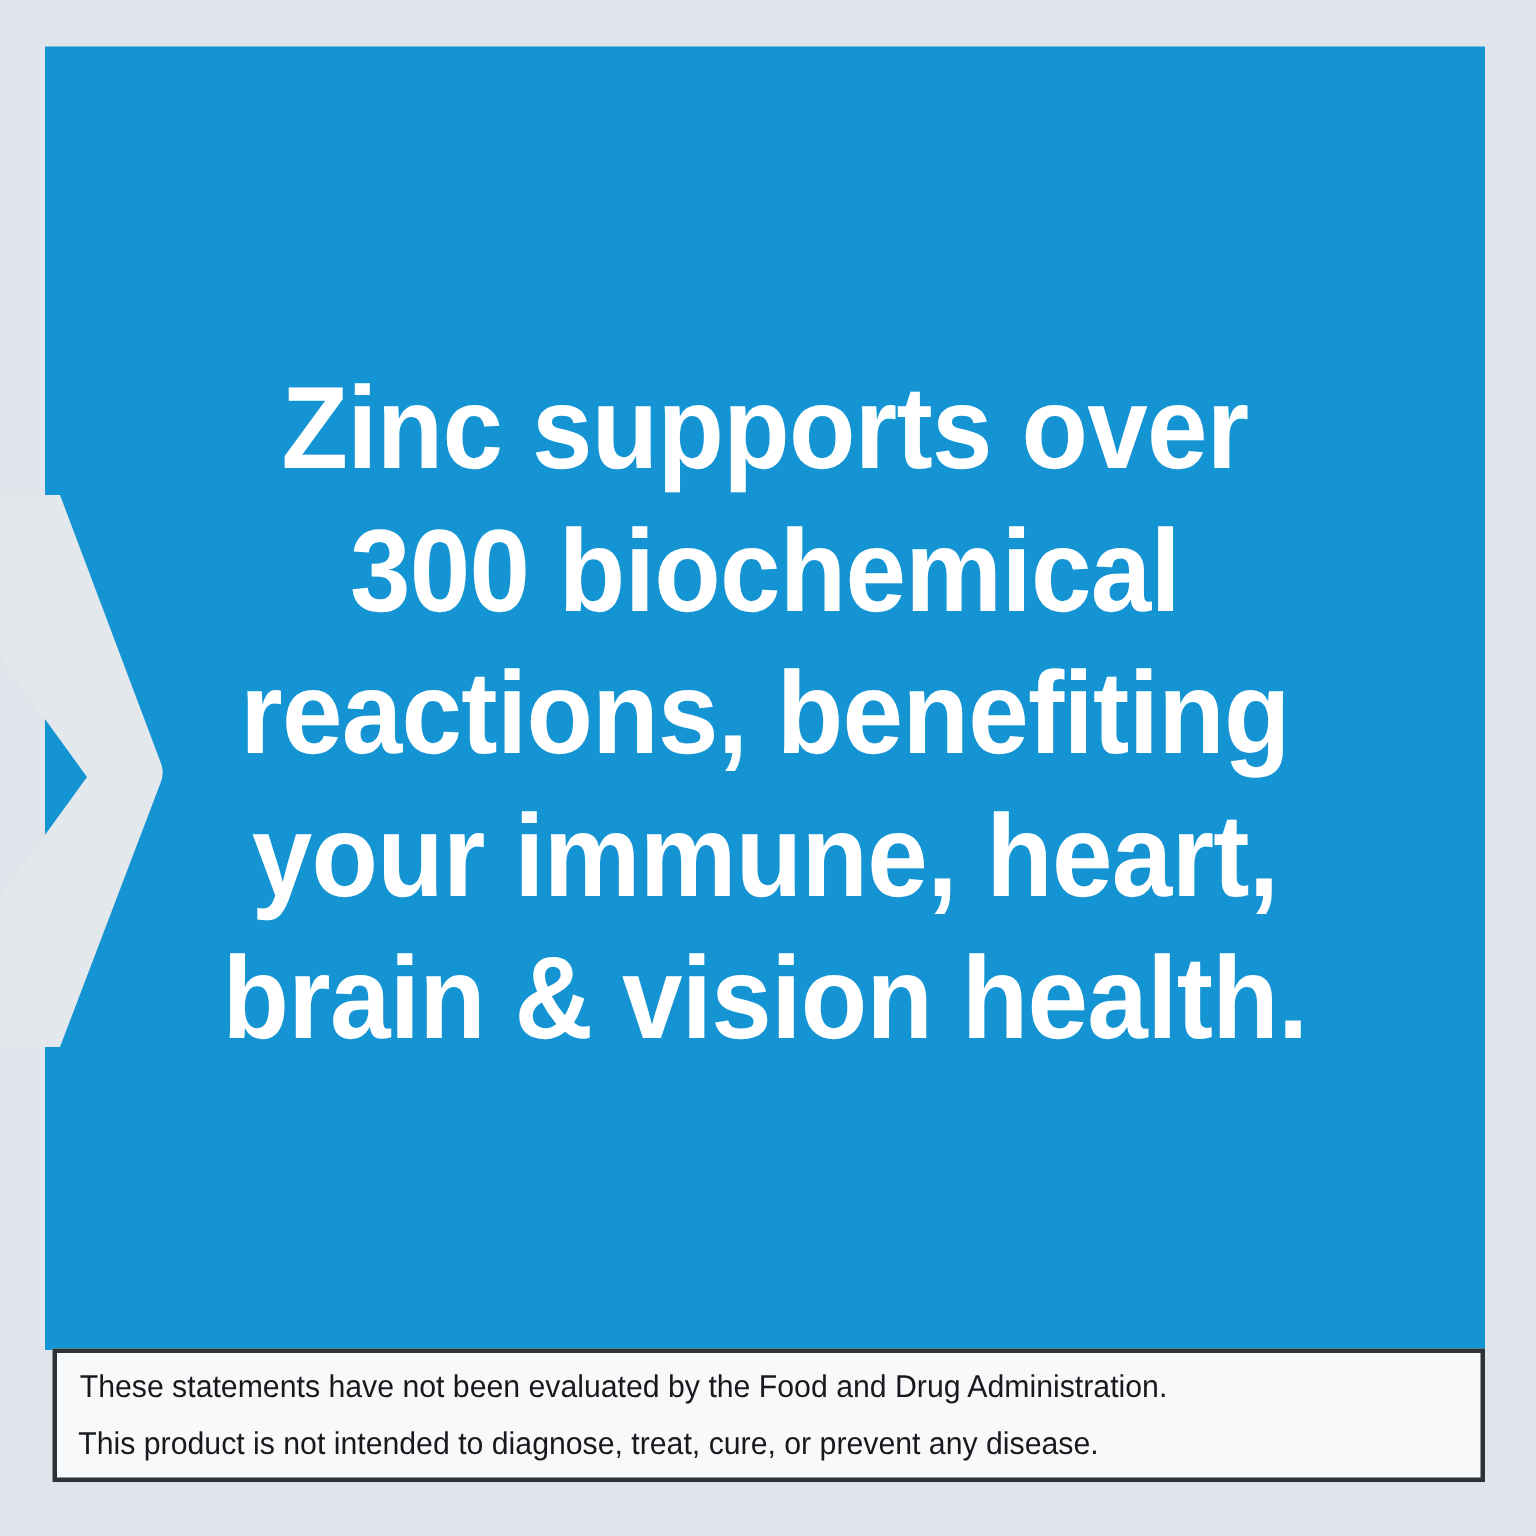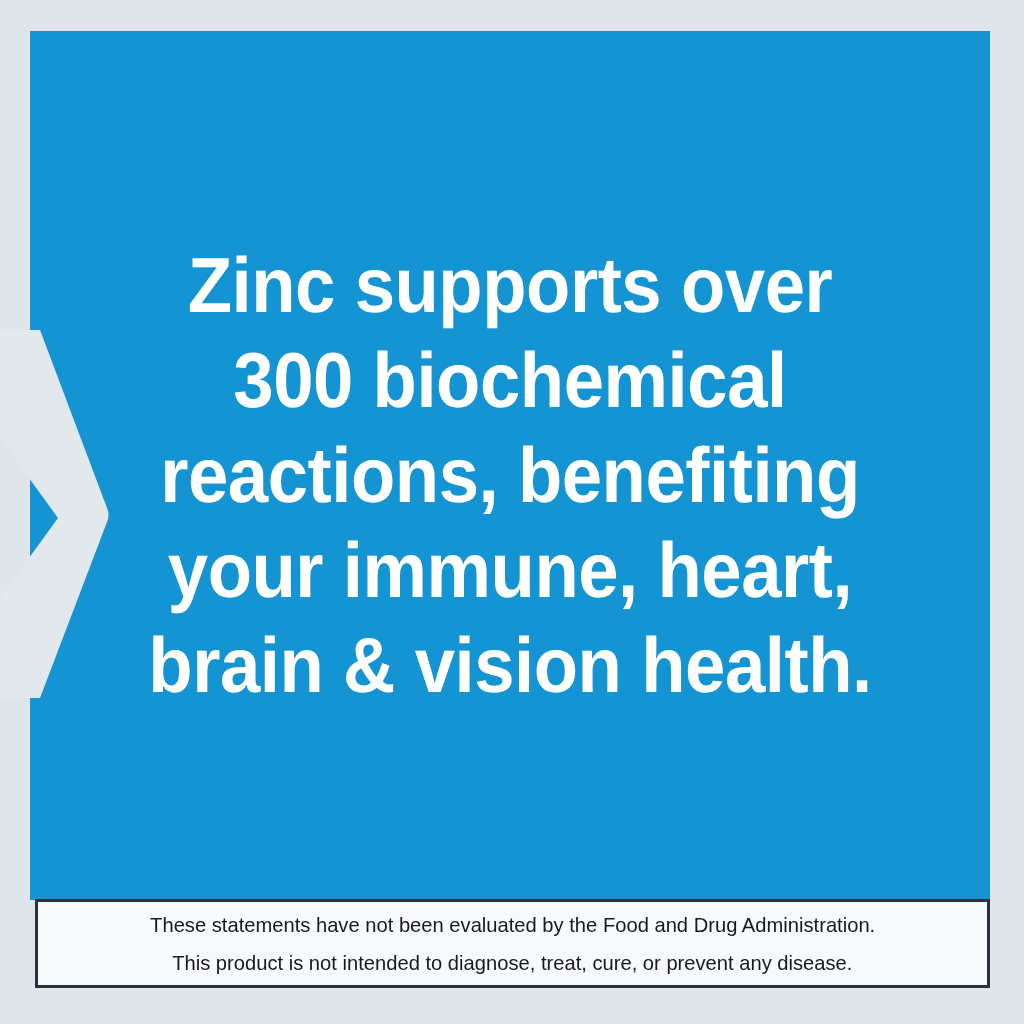--- a/index.html
+++ b/index.html
@@ -64,21 +64,21 @@
     position: absolute;
     left: 35px;
     top: 899px;
     width: 955px;
     height: 89px;
     background: #f8f9fa;
     border: 3px solid #2c3338;
     box-sizing: border-box;
     display: flex;
     flex-direction: column;
-    align-items: center;
+    align-items: flex-start;
     justify-content: center;
   }
   .disclaimer-line {
     color: #17191c;
     font-family: "Liberation Sans", sans-serif;
     font-weight: normal;
     font-size: 21px;
     line-height: 38px;
     text-align: center;
     white-space: nowrap;

